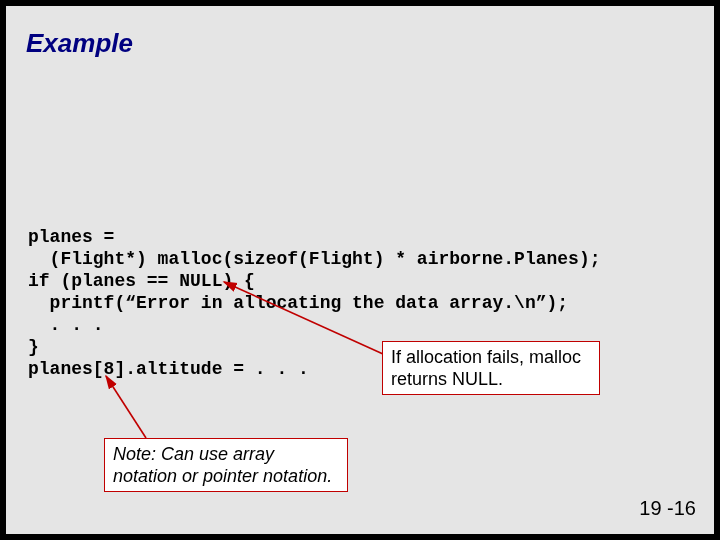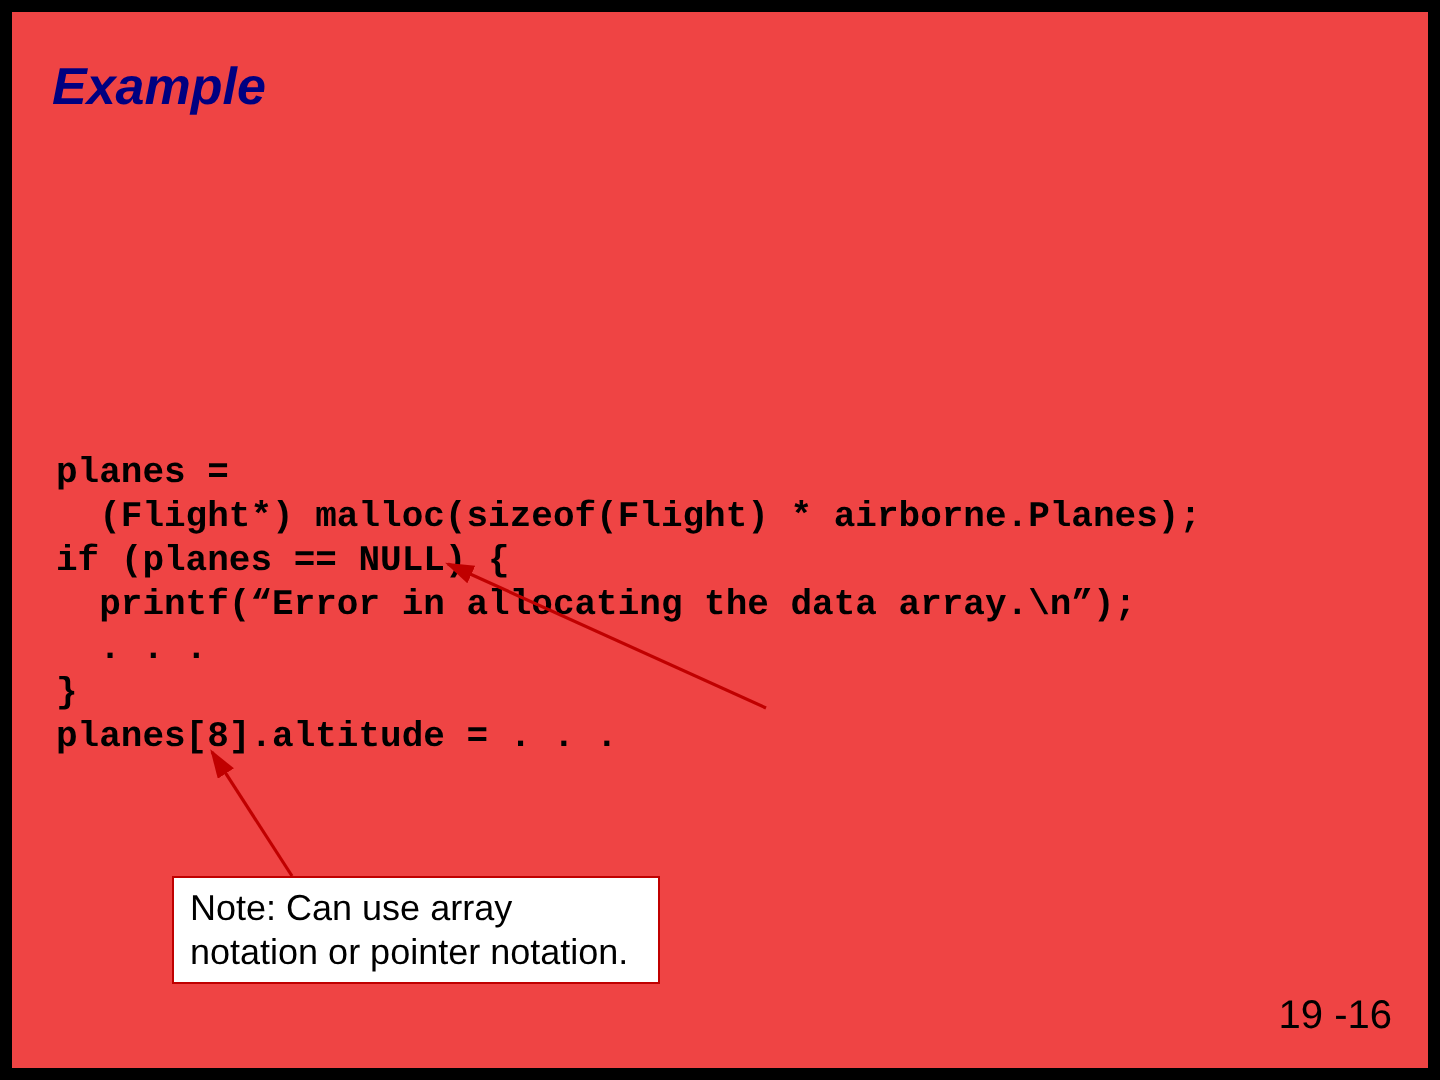--- a/index.html
+++ b/index.html
@@ -9,21 +9,21 @@
     height: 540px;
     background: #000;
     font-family: Arial, Helvetica, sans-serif;
     overflow: hidden;
   }
   .slide {
     position: relative;
     margin: 6px;
     width: 708px;
     height: 528px;
-    background: #ef4444;
+    background: #e5e5e5;
     box-sizing: border-box;
   }
   .title {
     position: absolute;
     left: 20px;
     top: 22px;
     font-size: 26px;
     font-weight: bold;
     font-style: italic;
     color: #000080;
@@ -43,21 +43,21 @@
   .callout {
     position: absolute;
     border: 1.5px solid #c00000;
     background: #fff;
     font-size: 18px;
     line-height: 22px;
     padding: 4px 8px;
     color: #000;
   }
   .c1 { left: 376px; top: 335px; width: 200px; }
-  .c2 { left: 80px;  top: 432px; width: 226px; }
+  .c2 { left: 98px;  top: 432px; width: 226px; font-style: italic; }
   .pagenum {
     position: absolute;
     right: 18px;
     bottom: 14px;
     font-size: 20px;
     color: #000;
     text-align: center;
   }
   svg.arrows {
     position: absolute;
@@ -84,16 +84,17 @@
   <svg class="arrows">
     <defs>
       <marker id="ah" markerWidth="10" markerHeight="10" refX="8" refY="3" orient="auto">
         <path d="M0,0 L9,3 L0,6 Z" fill="#c00000"></path>
       </marker>
     </defs>
     <line x1="377" y1="348" x2="218" y2="276" stroke="#c00000" stroke-width="1.6" marker-end="url(#ah)"></line>
     <line x1="140" y1="432" x2="100" y2="370" stroke="#c00000" stroke-width="1.6" marker-end="url(#ah)"></line>
   </svg>
 
+  <div class="callout c1">If allocation fails, malloc returns NULL.</div>
   <div class="callout c2">Note: Can use array notation or pointer notation.</div>
 
   <div class="pagenum">19 -16</div>
 </div>
 
 </body></html>

